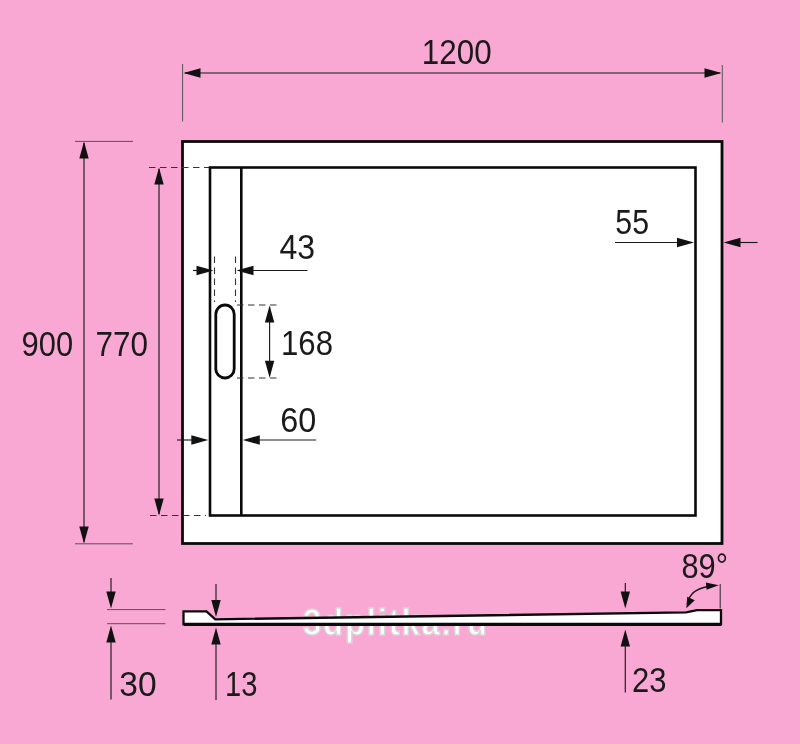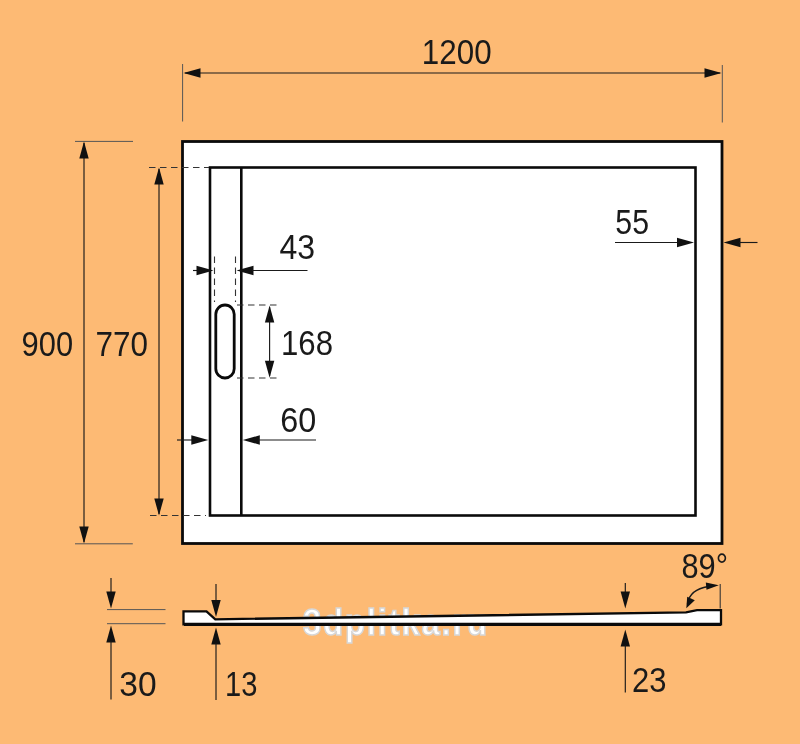--- a/index.html
+++ b/index.html
@@ -1,16 +1,16 @@
 <!DOCTYPE html>
 <html><head>
 <meta charset="utf-8">
 <style>
   html,body{margin:0;padding:0;background:#ffffff;}
-  .wrap{position:relative;width:800px;height:744px;background:#fdba74;overflow:hidden;}
+  .wrap{position:relative;width:800px;height:744px;background:#f9a8d4;overflow:hidden;}
   svg{position:absolute;left:0;top:0;}
   text{font-family:"Liberation Sans",sans-serif;fill:#1a1a1a;}
 </style>
 </head>
 <body>
 <div class="wrap">
 <svg width="800" height="744" viewBox="0 0 800 744">
 <defs></defs>
 
 <g>

